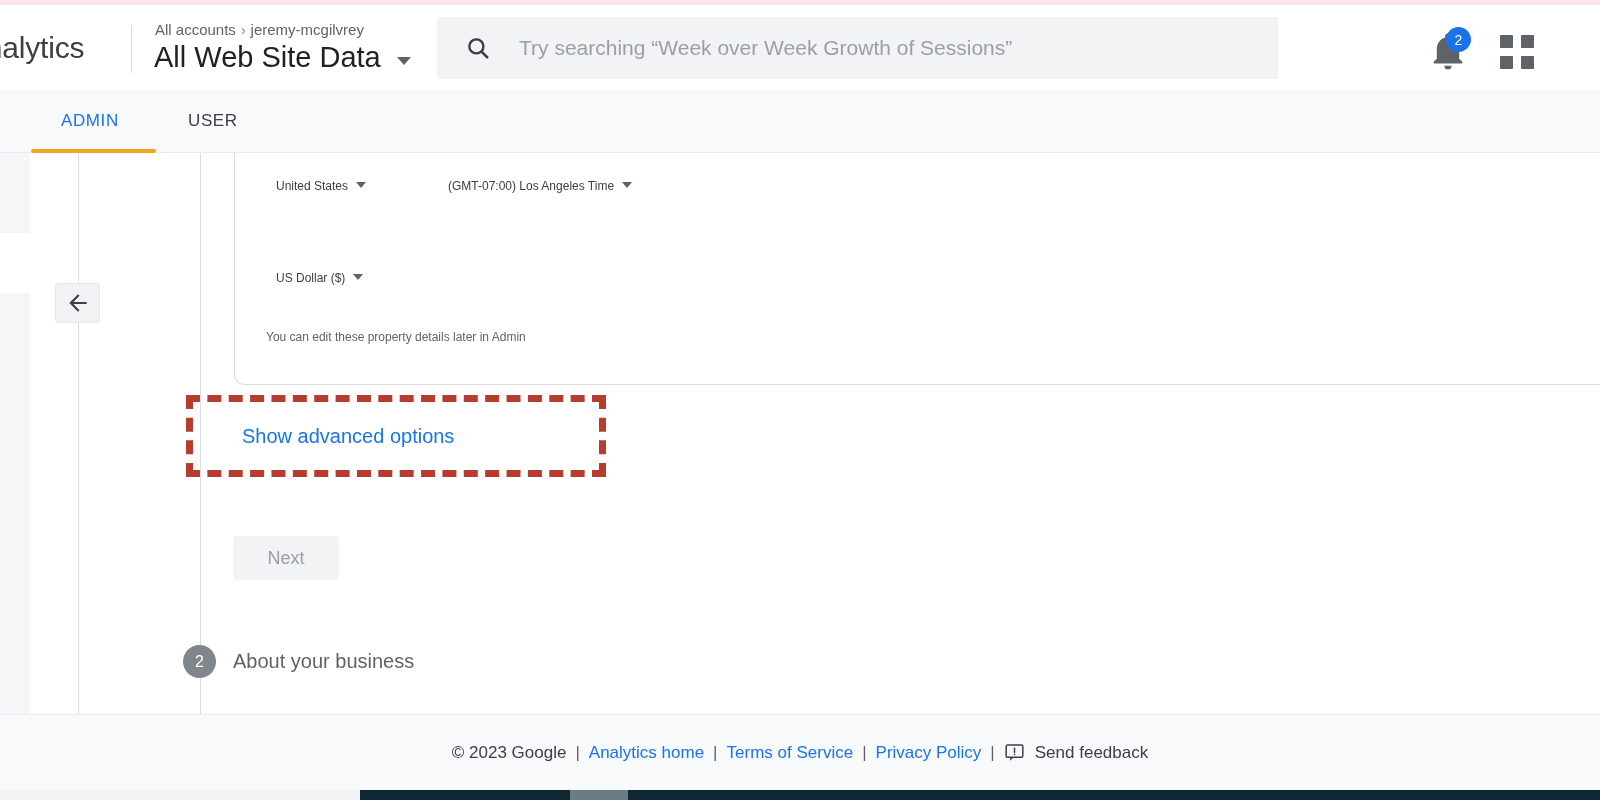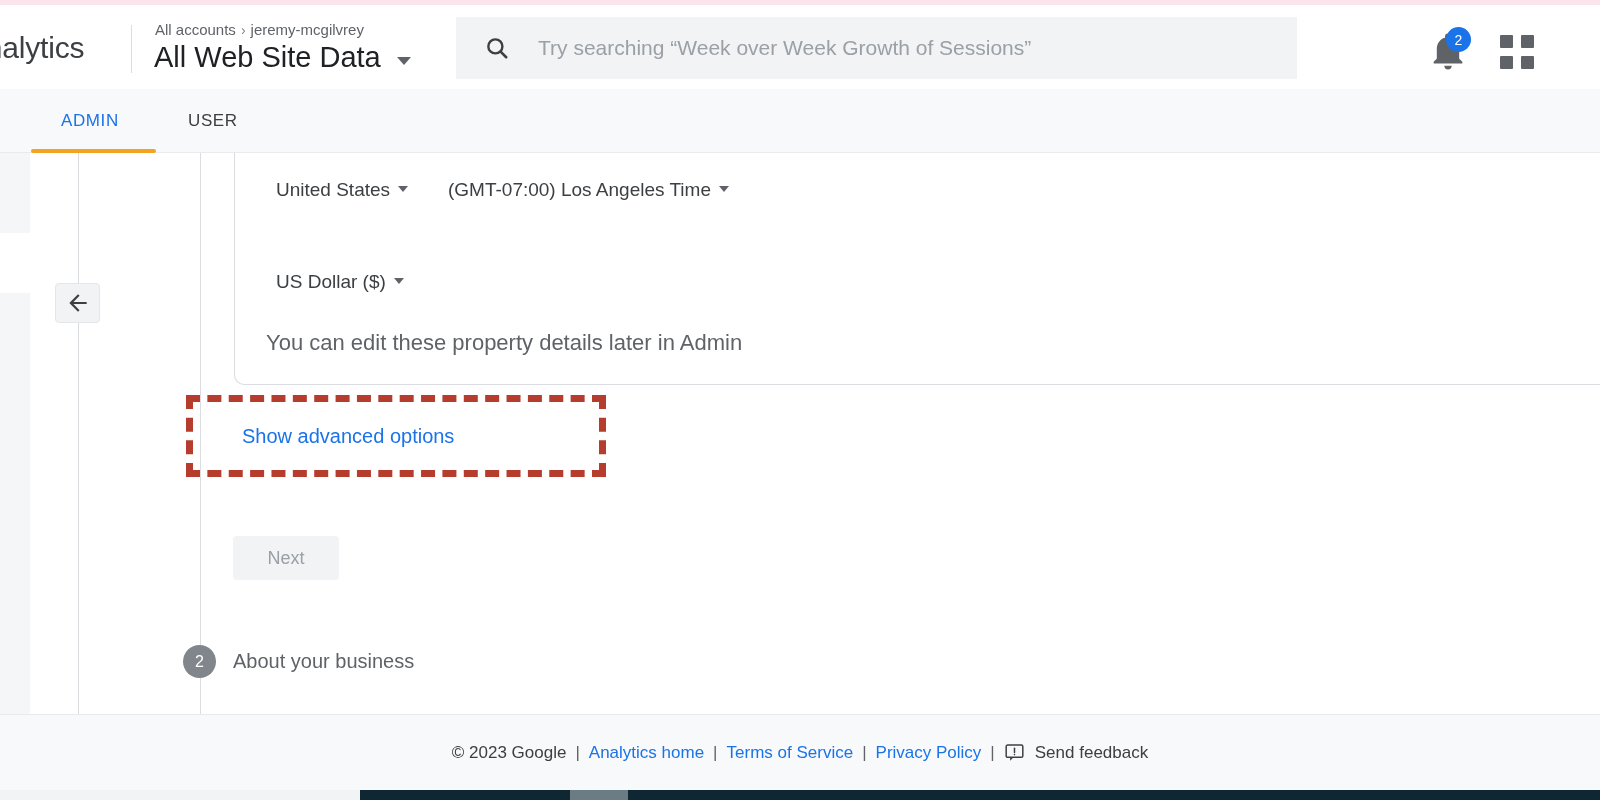--- a/index.html
+++ b/index.html
@@ -75,21 +75,20 @@
     margin-bottom: 2px;
   }
 
   .searchbar {
     position: absolute; left: 437px; top: 12px;
     width: 841px; height: 62px;
     background: #f1f3f4;
     border-radius: 0;
     display: flex; align-items: center;
     padding-left: 28px;
-    margin-left: 19px;
   }
   .search-icon { width: 26px; height: 26px; flex: 0 0 auto; }
   .search-input {
     border: none; outline: none; background: transparent;
     margin-left: 26px;
     font-family: "Liberation Sans", sans-serif;
     font-size: 21px; color: #3c4043;
     width: 660px;
   }
   .search-input::placeholder { color: #9aa0a6; }
@@ -189,29 +188,29 @@
     width: 1420px; height: 352px;
     background: #ffffff;
     border: 1px solid #dadce0;
     border-right: none;
     border-top: none;
     border-radius: 0 0 0 10px;
   }
   .field-row {
     position: absolute;
     display: flex; align-items: center;
-    font-size: 19px; color: #3c4043;
+    font-size: 12px; color: #3c4043;
     white-space: nowrap;
   }
   .field-country  { left: 276px; top: 26px; }
   .field-timezone { left: 448px; top: 26px; }
   .field-currency { left: 276px; top: 118px; }
   .card-note {
     position: absolute; left: 266px; top: 177px;
-    font-size: 22px; color: #5f6368;
+    font-size: 12px; color: #5f6368;
     white-space: nowrap;
   }
 
   
   .advanced-wrap {
     position: absolute; left: 186px; top: 242px;
     width: 420px; height: 82px;
     border: 7px dashed #b63c2e;
     display: flex; align-items: center;
   }

